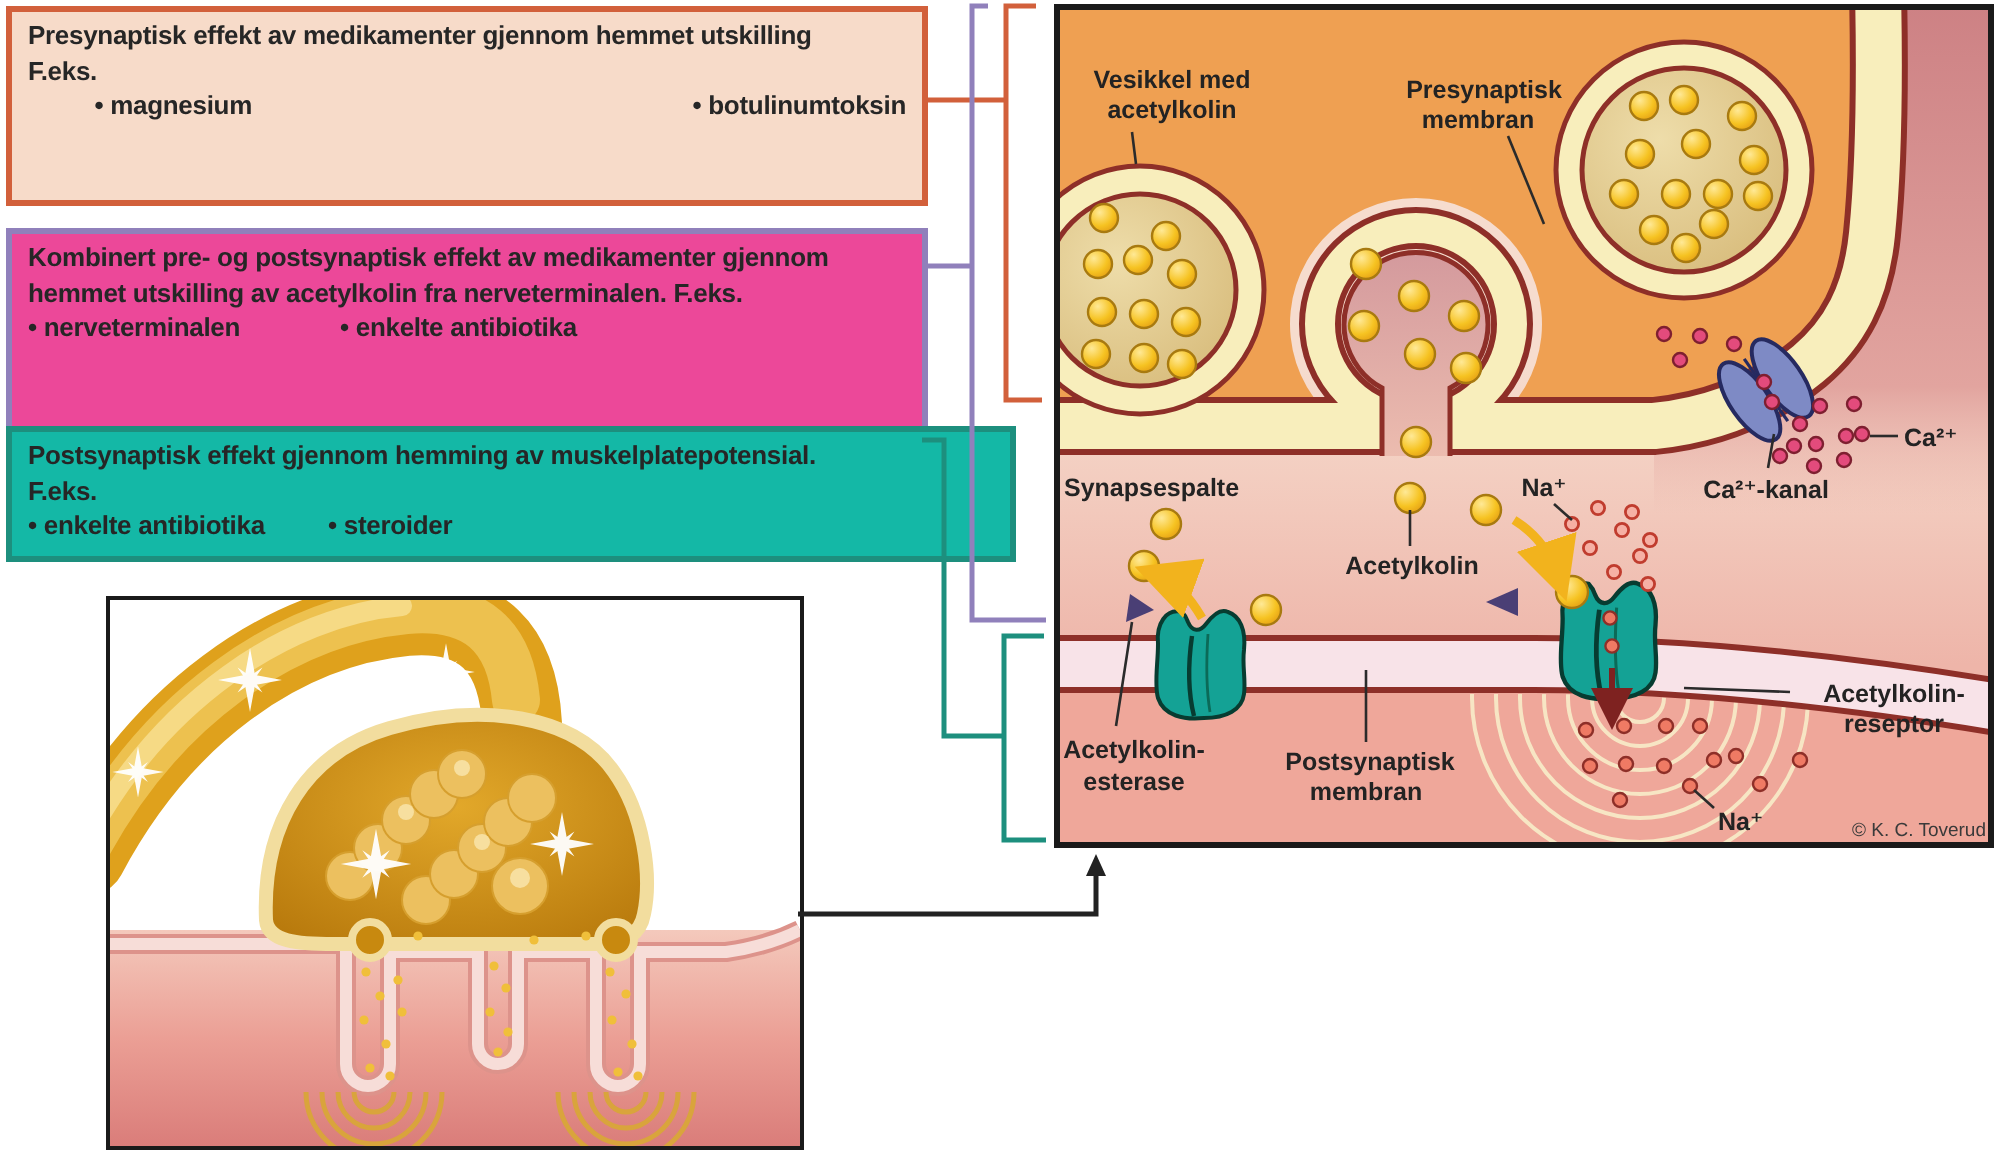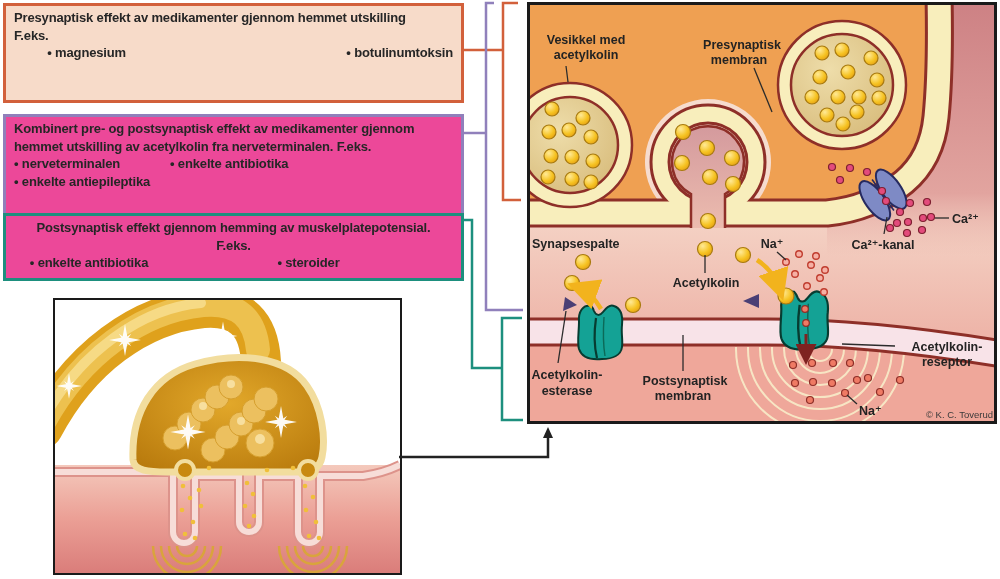--- a/index.html
+++ b/index.html
@@ -3,21 +3,21 @@
 <meta charset="utf-8">
 <style>
   html,body{margin:0;padding:0;background:#fff;}
   .canvas{position:relative;width:1000px;height:579px;background:#ffffff;overflow:hidden;
           font-family:"Liberation Sans","DejaVu Sans",sans-serif;padding-left:16px;}
   .box{position:absolute;left:3px;width:461px;box-sizing:border-box;border:3px solid #000;
        padding:3px 8px 2px 8px;font-size:13px;font-weight:700;letter-spacing:-0.15px;
        line-height:17.5px;color:#262626;}
   .box1{top:3px;height:100px;border-color:#d2603b;background:#f7dbc9;}
   .box2{top:114px;height:112px;border-color:#9080bb;background:#ec4899;}
-  .box3{top:213px;height:68px;border-color:#1d8f7e;background:#ec4899;width:461px;text-align:center;}
+  .box3{top:213px;height:68px;border-color:#1d8f7e;background:#14b8a6;width:505px;}
   .brow{display:grid;}
   .g1{grid-template-columns:112px auto;text-align:right;}
   .g2{grid-template-columns:156px auto;}
   .g3{grid-template-columns:150px auto;}
   .diagram-frame{position:absolute;left:527px;top:2px;width:413px;height:422px;}
   .inset-frame{position:absolute;left:53px;top:298px;width:345px;height:273px;
                border:2.5px solid #1a1a1a;background:#fff;}
   .overlay{position:absolute;left:0;top:0;width:1000px;height:579px;pointer-events:none;}
   svg{display:block;}
   text{font-family:"Liberation Sans","DejaVu Sans",sans-serif;}
@@ -35,24 +35,20 @@
       <span>• botulinumtoksin</span>
     </div>
   </div>
 
   <div class="box box2">
     <div>Kombinert pre- og postsynaptisk effekt av medikamenter gjennom</div>
     <div>hemmet utskilling av acetylkolin fra nerveterminalen. F.eks.</div>
     <div class="brow g2">
       <span>• nerveterminalen</span>
       <span>• enkelte antibiotika</span>
-    </div>
-    <div class="brow g2">
-      <span>• enkelte antiepileptika</span>
-      <span></span>
     </div>
   </div>
 
   <div class="box box3">
     <div>Postsynaptisk effekt gjennom hemming av muskelplatepotensial.</div>
     <div>F.eks.</div>
     <div class="brow g3">
       <span>• enkelte antibiotika</span>
       <span>• steroider</span>
     </div>

